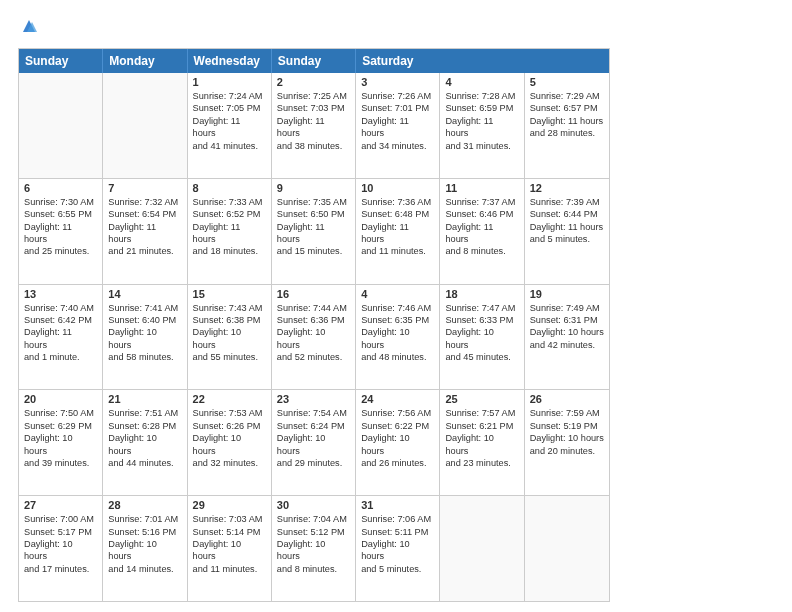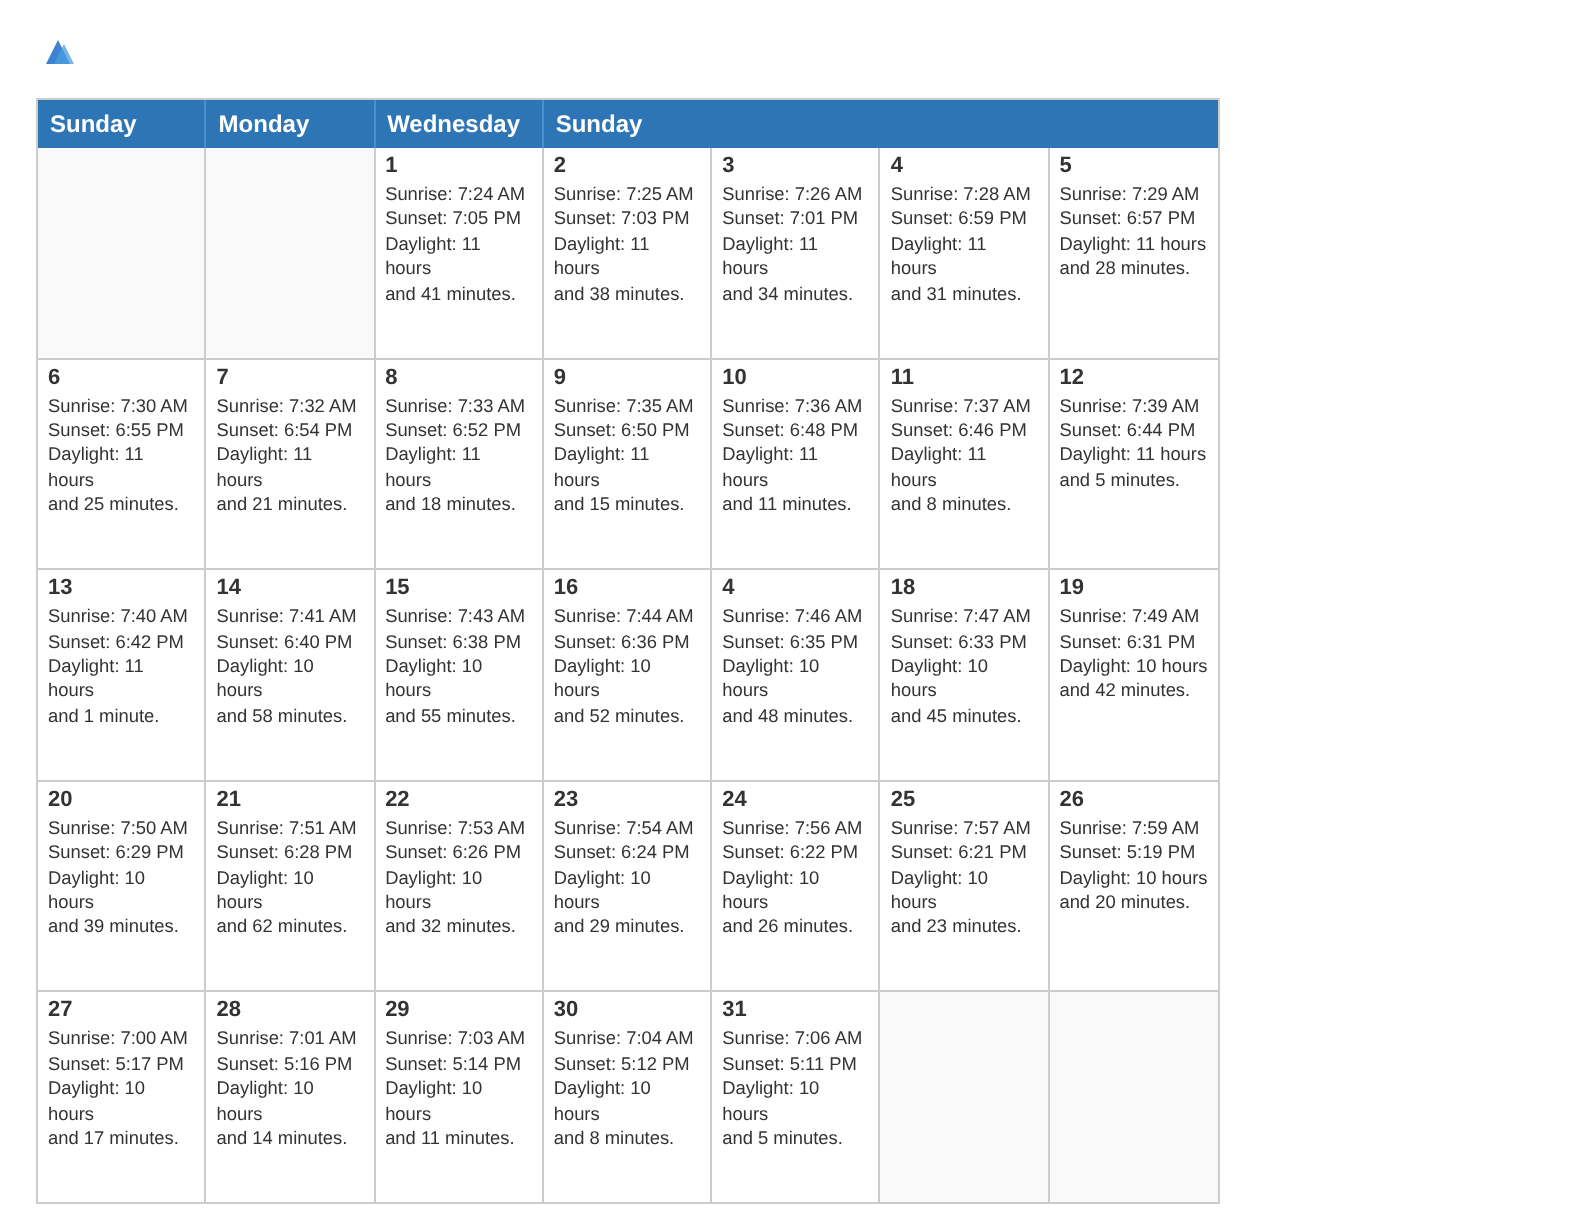--- a/index.html
+++ b/index.html
@@ -135,20 +135,21 @@
       <div class="subtitle"></div>
     </div>
   </div>
 
   <div class="calendar">
     <div class="cal-header-row">
     <div class="cal-header-cell">Sunday</div>
         <div class="cal-header-cell">Monday</div>
         <div class="cal-header-cell">Wednesday</div>
         <div class="cal-header-cell">Sunday</div>
+        <div class="cal-header-cell">Saturday</div>
       </div>
     <div class="cal-body">
     <div class="cal-row">
           <div class="cal-cell empty"></div>
           <div class="cal-cell empty"></div>
           <div class="cal-cell">
             <span class="day-num">1</span>
             <span class="cell-line">Sunrise: 7:24 AM</span>
             <span class="cell-line">Sunset: 7:05 PM</span>
             <span class="cell-line">Daylight: 11 hours</span>
@@ -291,21 +292,21 @@
             <span class="cell-line">Sunrise: 7:50 AM</span>
             <span class="cell-line">Sunset: 6:29 PM</span>
             <span class="cell-line">Daylight: 10 hours</span>
             <span class="cell-line">and 39 minutes.</span>
           </div>
           <div class="cal-cell">
             <span class="day-num">21</span>
             <span class="cell-line">Sunrise: 7:51 AM</span>
             <span class="cell-line">Sunset: 6:28 PM</span>
             <span class="cell-line">Daylight: 10 hours</span>
-            <span class="cell-line">and 62 minutes.</span>
+            <span class="cell-line">and 44 minutes.</span>
           </div>
           <div class="cal-cell">
             <span class="day-num">22</span>
             <span class="cell-line">Sunrise: 7:53 AM</span>
             <span class="cell-line">Sunset: 6:26 PM</span>
             <span class="cell-line">Daylight: 10 hours</span>
             <span class="cell-line">and 32 minutes.</span>
           </div>
           <div class="cal-cell">
             <span class="day-num">23</span>

